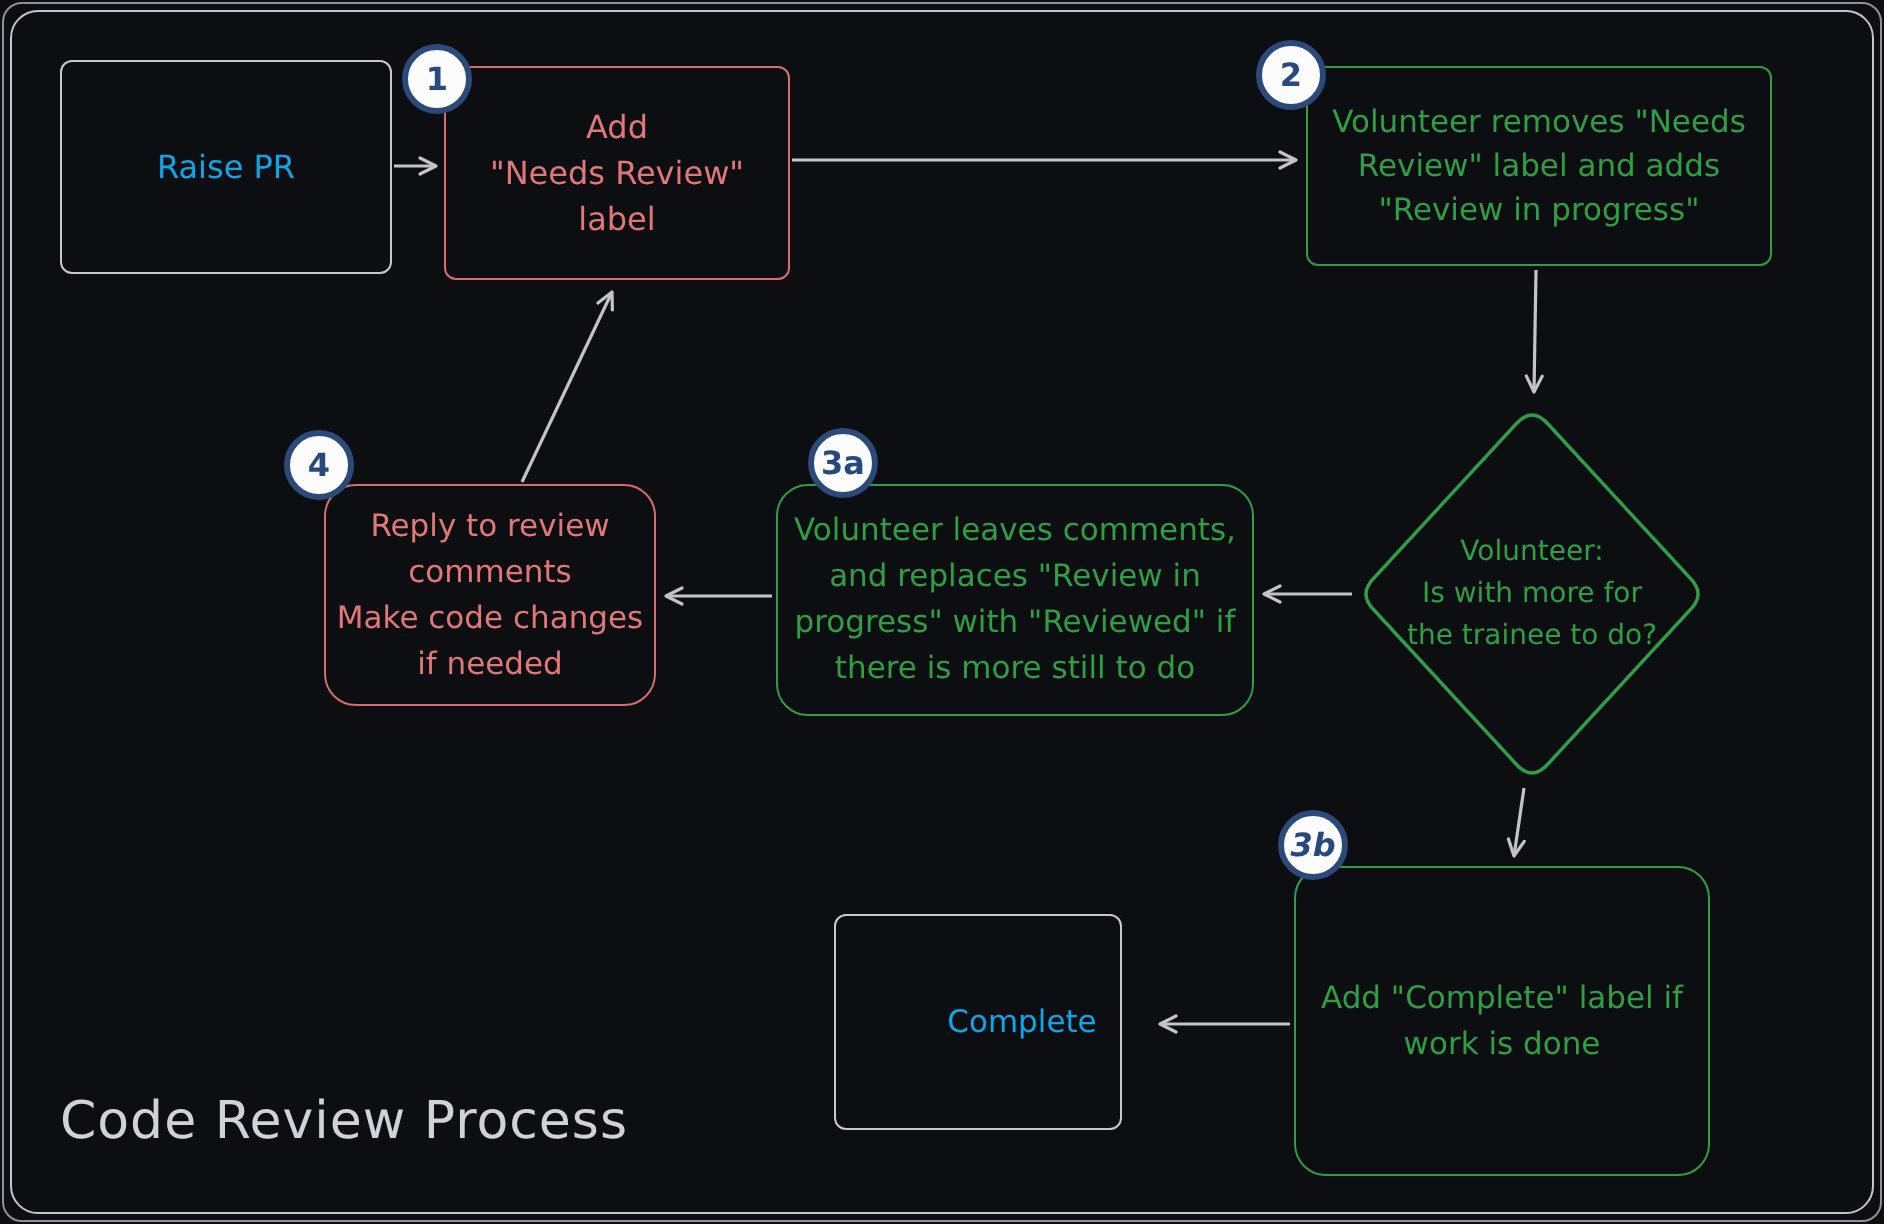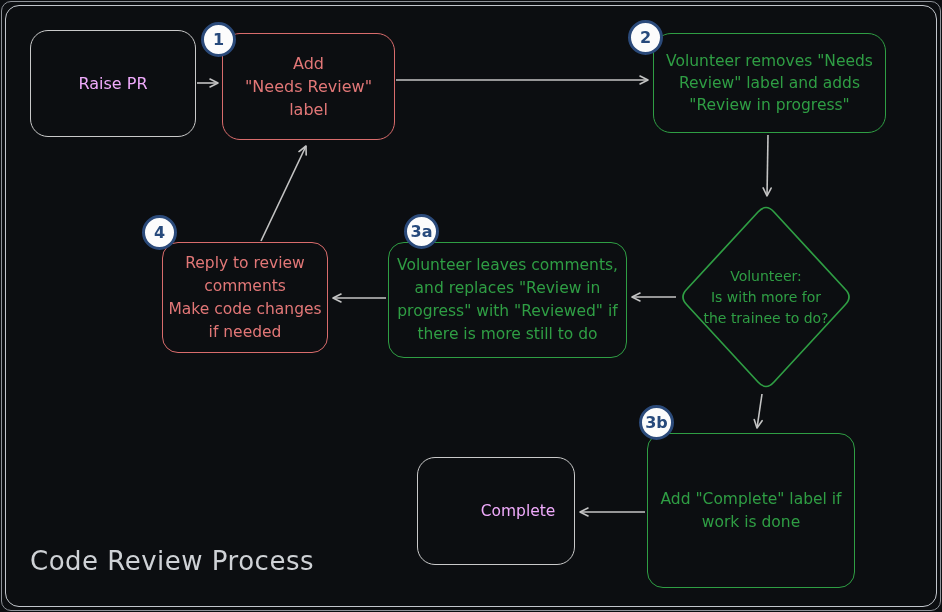--- a/index.html
+++ b/index.html
@@ -4,45 +4,45 @@
 <style>
   html,body{margin:0;padding:0;background:#0b0d10;}
   body{width:942px;height:612px;position:relative;overflow:hidden;
        font-family:"DejaVu Sans","Liberation Sans",sans-serif;}
   .stage{position:absolute;inset:0;background:#0c0e11;}
   .frame-outer{position:absolute;inset:1px;border:1.5px solid #8e9298;border-radius:10px;pointer-events:none;}
   .frame-inner{position:absolute;inset:5px;border:1.7px solid #c2c6cc;border-radius:14px;pointer-events:none;}
   svg.overlay{position:absolute;left:0;top:0;width:942px;height:612px;pointer-events:none;}
 
   .node{position:absolute;display:flex;align-items:center;justify-content:center;
-        text-align:center;white-space:pre-line;border-radius:18px;background:transparent;
+        text-align:center;white-space:pre-line;border-radius:6px;background:transparent;
         box-sizing:border-box;}
-  .node.neutral{border:1.6px solid #c9c9c9;color:#f0abfc;}
+  .node.neutral{border:1.6px solid #c9c9c9;color:#0ea5e9;}
   .node.red{border:1.6px solid #d96c6c;color:#e27777;}
   .node.green{border:1.6px solid #2f9e44;color:#2f9e44;}
 
   #n-raise{left:30px;top:30px;width:166px;height:107px;font-size:16px;}
   #n-step1{left:222px;top:33px;width:173px;height:107px;font-size:16px;line-height:23px;}
   #n-step2{left:653px;top:33px;width:233px;height:100px;font-size:15.5px;line-height:22px;}
   #n-step3a{left:388px;top:242px;width:239px;height:116px;font-size:15.5px;line-height:23px;border-radius:16px;}
   #n-step4{left:162px;top:242px;width:166px;height:111px;font-size:15.5px;line-height:23px;border-radius:16px;}
   #n-step3b{left:647px;top:433px;width:208px;height:155px;font-size:15.5px;line-height:23px;border-radius:16px;}
-  #n-complete{left:417px;top:457px;width:158px;height:108px;font-size:15.5px;padding-left:44px;}
+  #n-complete{left:417px;top:457px;width:144px;height:108px;font-size:15.5px;padding-left:44px;}
   #n-decision{left:677px;top:202px;width:178px;height:190px;font-size:14px;line-height:21px;
               border:none;color:#2f9e44;}
 
   .badge{position:absolute;width:35px;height:35px;border-radius:50%;
          background:#fcfcfc;border:3.5px solid #2b4a7a;box-sizing:border-box;
          display:flex;align-items:center;justify-content:center;
          color:#274a7c;font-size:16px;font-weight:700;z-index:5;}
   #b1{left:201px;top:22px;}
   #b2{left:628px;top:20px;}
   #b3a{left:372px;top:214px;margin-left:32px;}
   #b4{left:142px;top:215px;}
-  #b3b{left:639px;top:405px;}
+  #b3b{left:639px;top:405px;font-style:italic;}
 
   .diagram-title{position:absolute;left:30px;top:546px;font-size:26px;
                  color:#cfd2d6;font-weight:500;letter-spacing:0.5px;}
 </style>
 </head>
 <body>
 
 <div class="stage">
 
   <svg class="overlay" viewBox="0 0 942 612">

